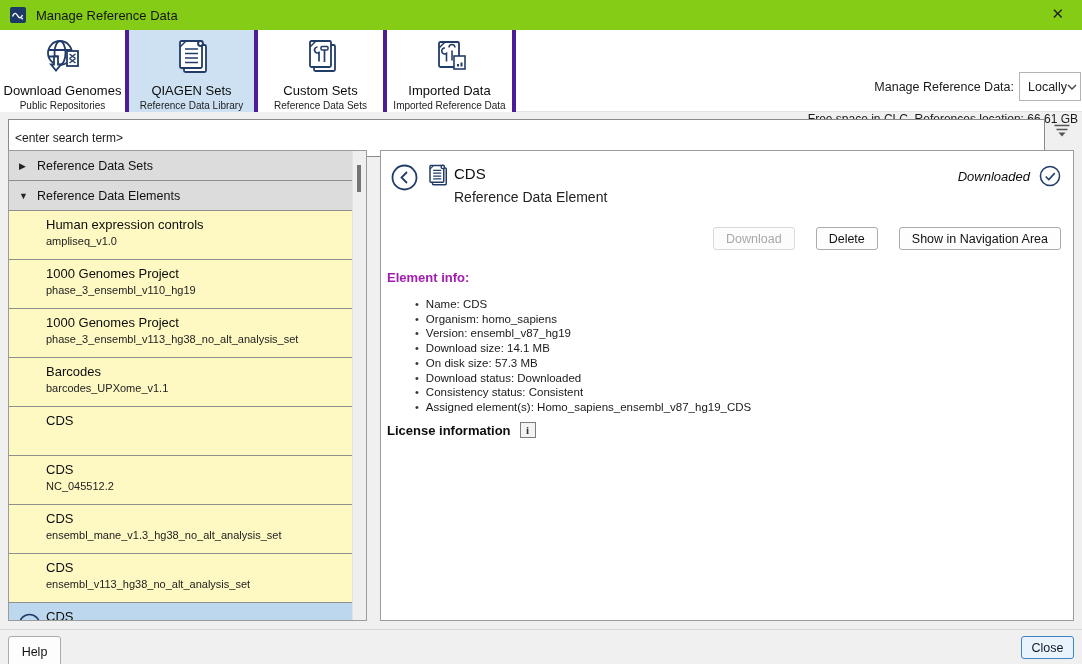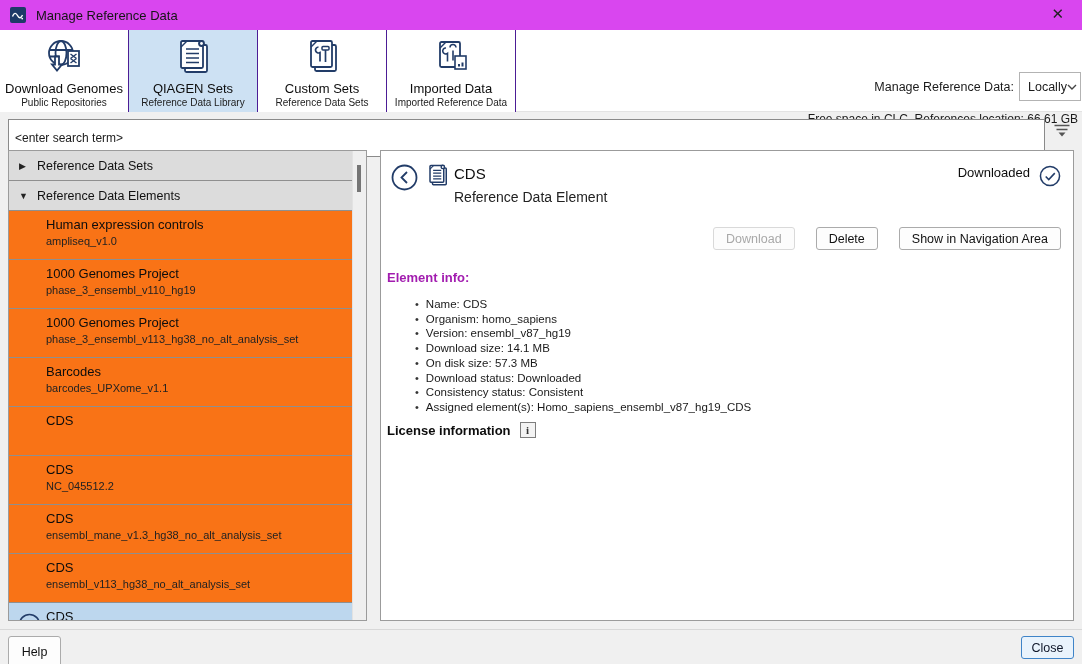--- a/index.html
+++ b/index.html
@@ -3,31 +3,31 @@
 <meta charset="utf-8">
 <style>
   html,body{margin:0;padding:0;}
   body{
     width:1082px;height:664px;position:relative;overflow:hidden;
     background:#f0f0f0;font-family:"Liberation Sans",sans-serif;color:#1a1a1a;
     -webkit-font-smoothing:antialiased;
   }
   svg{display:block;}
   
-  .titlebar{position:absolute;top:0;left:0;width:1082px;height:30px;background:#d946ef;
+  .titlebar{position:absolute;top:0;left:0;width:1082px;height:30px;background:#84cc16;
     display:flex;align-items:center;padding:6px 10px;box-sizing:border-box;}
   .app-icon{width:16px;height:16px;margin-right:10px;}
   .title-text{font-size:13px;color:#151515;}
   .close-x{position:absolute;right:12px;top:3px;font-size:15px;color:#222;padding:2px 6px;cursor:default;}
   
   .tabbar{position:absolute;top:30px;left:0;width:1082px;height:82px;background:#ffffff;
     border-bottom:1px solid #e3e3e3;box-sizing:border-box;}
   .tabs{display:flex;height:82px;}
-  .tab{width:129px;height:82px;box-sizing:border-box;border-right:1px solid #4c1d95;background:#fff;
-    display:flex;flex-direction:column;align-items:center;padding-top:5px;cursor:default;}
+  .tab{width:129px;height:82px;box-sizing:border-box;border-right:4px solid #4c1d95;background:#fff;
+    display:flex;flex-direction:column;align-items:center;padding-top:5px;cursor:default;justify-content:space-between;}
   .tab.selected{background:#cde1f3;}
   .tab .tab-icon{height:46px;display:flex;align-items:center;justify-content:center;}
   .tab-label{font-size:13px;color:#0d0d0d;line-height:15px;}
   .tab-sublabel{font-size:10px;color:#1c1c1c;line-height:12px;margin-top:1px;}
   .manage-label{position:absolute;top:50px;right:68px;font-size:12.5px;}
   .location-dropdown{position:absolute;top:42px;right:1px;width:62px;height:29px;background:#fff;
     border:1px solid #b3b3b3;box-sizing:border-box;display:flex;align-items:center;
     justify-content:space-between;padding:0 6px 0 8px;font-size:12.5px;cursor:default;}
   .free-space{position:absolute;top:82px;right:4px;font-size:12px;}
   
@@ -37,37 +37,37 @@
   .filter-button{position:absolute;top:120px;left:1050px;width:24px;height:20px;
     display:flex;align-items:center;justify-content:center;cursor:default;}
   
   .left-panel{position:absolute;top:150px;left:8px;width:359px;height:471px;background:#fff;
     border:1px solid #9b9b9b;box-sizing:border-box;}
   .list-body{position:absolute;top:0;left:0;right:13px;bottom:0;overflow:hidden;}
   .group-header{height:29px;background:#dcdcdc;border-bottom:1px solid #8f8f8f;
     display:flex;align-items:center;gap:9px;padding-left:10px;font-size:12.5px;color:#111;cursor:default;}
   .group-arrow{font-size:9px;color:#222;width:9px;}
   .list-item{height:42px;border-bottom:1px solid #8f8f8f;position:relative;box-sizing:content-box;
-    padding:6px 0 0 37px;background:#f97316;cursor:default;}
+    padding:6px 0 0 37px;background:#fef9c3;cursor:default;}
   .list-item.selected{background:#bdd7ee;}
   .item-name{font-size:13px;color:#0d0d0d;line-height:16px;}
   .item-version{font-size:11px;color:#222;line-height:13px;margin-top:2px;}
   .check-icon-small{display:none;position:absolute;left:9px;top:10px;}
   .list-item.selected .check-icon-small{display:block;}
   .scrollbar-track{position:absolute;top:0;right:0;bottom:0;width:13px;background:#efefef;
     border-left:1px solid #e2e2e2;}
   .scrollbar-thumb{position:absolute;top:14px;left:4px;width:4px;height:27px;background:#757575;}
   
   .right-panel{position:absolute;top:150px;left:380px;width:694px;height:471px;background:#fff;
     border:1px solid #9b9b9b;box-sizing:border-box;}
   .back-button{position:absolute;left:10px;top:13px;cursor:default;}
   .detail-doc-icon{position:absolute;left:44px;top:11px;}
   .detail-title{position:absolute;left:73px;top:14px;font-size:15px;color:#0d0d0d;}
   .detail-subtitle{position:absolute;left:73px;top:38px;font-size:14px;color:#222;}
-  .status-wrap{position:absolute;top:14px;right:12px;display:flex;align-items:flex-start;gap:9px;}
+  .status-wrap{position:absolute;top:14px;right:12px;display:flex;align-items:center;gap:9px;font-style:italic;}
   .status-label{font-size:13px;color:#0d0d0d;}
   .button-row{position:absolute;top:76px;right:12px;display:flex;gap:21px;}
   .btn{height:23px;padding:0 12px;font-size:12.5px;font-family:inherit;color:#111;
     background:#fdfdfd;border:1px solid #ababab;border-radius:3px;cursor:default;}
   .btn.disabled{color:#a8a8a8;border-color:#d9d9d9;background:#fcfcfc;}
   .element-info-label{position:absolute;left:6px;top:119px;font-size:13px;font-weight:bold;color:#a21caf;}
   .bullet-list{position:absolute;left:34px;top:146px;}
   .bullet-line{font-size:11.5px;line-height:14.7px;color:#1a1a1a;display:flex;}
   .bullet-line::before{content:"•";margin-right:7px;font-size:11px;color:#333;}
   .license-row{position:absolute;left:6px;top:271px;display:flex;align-items:center;gap:9px;}

